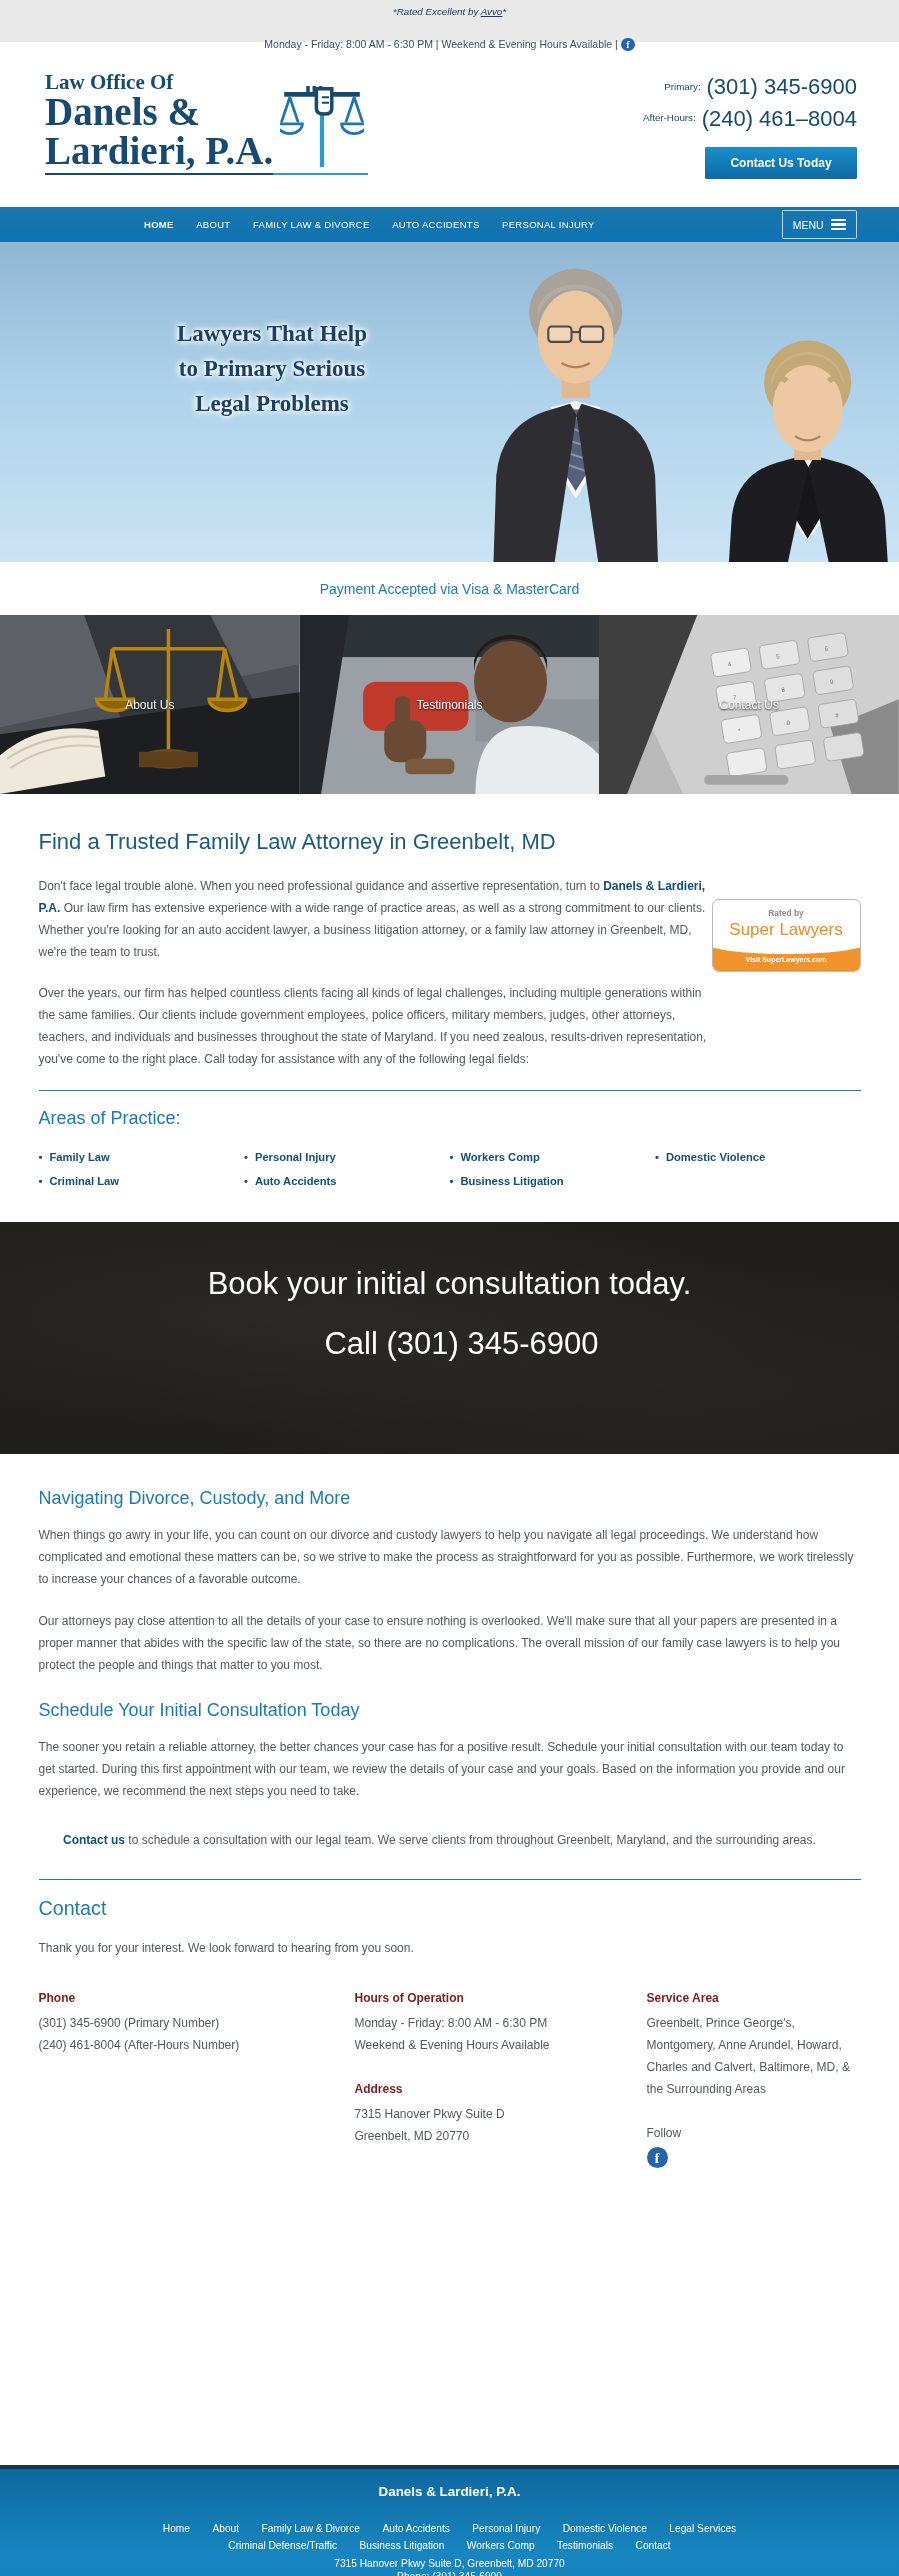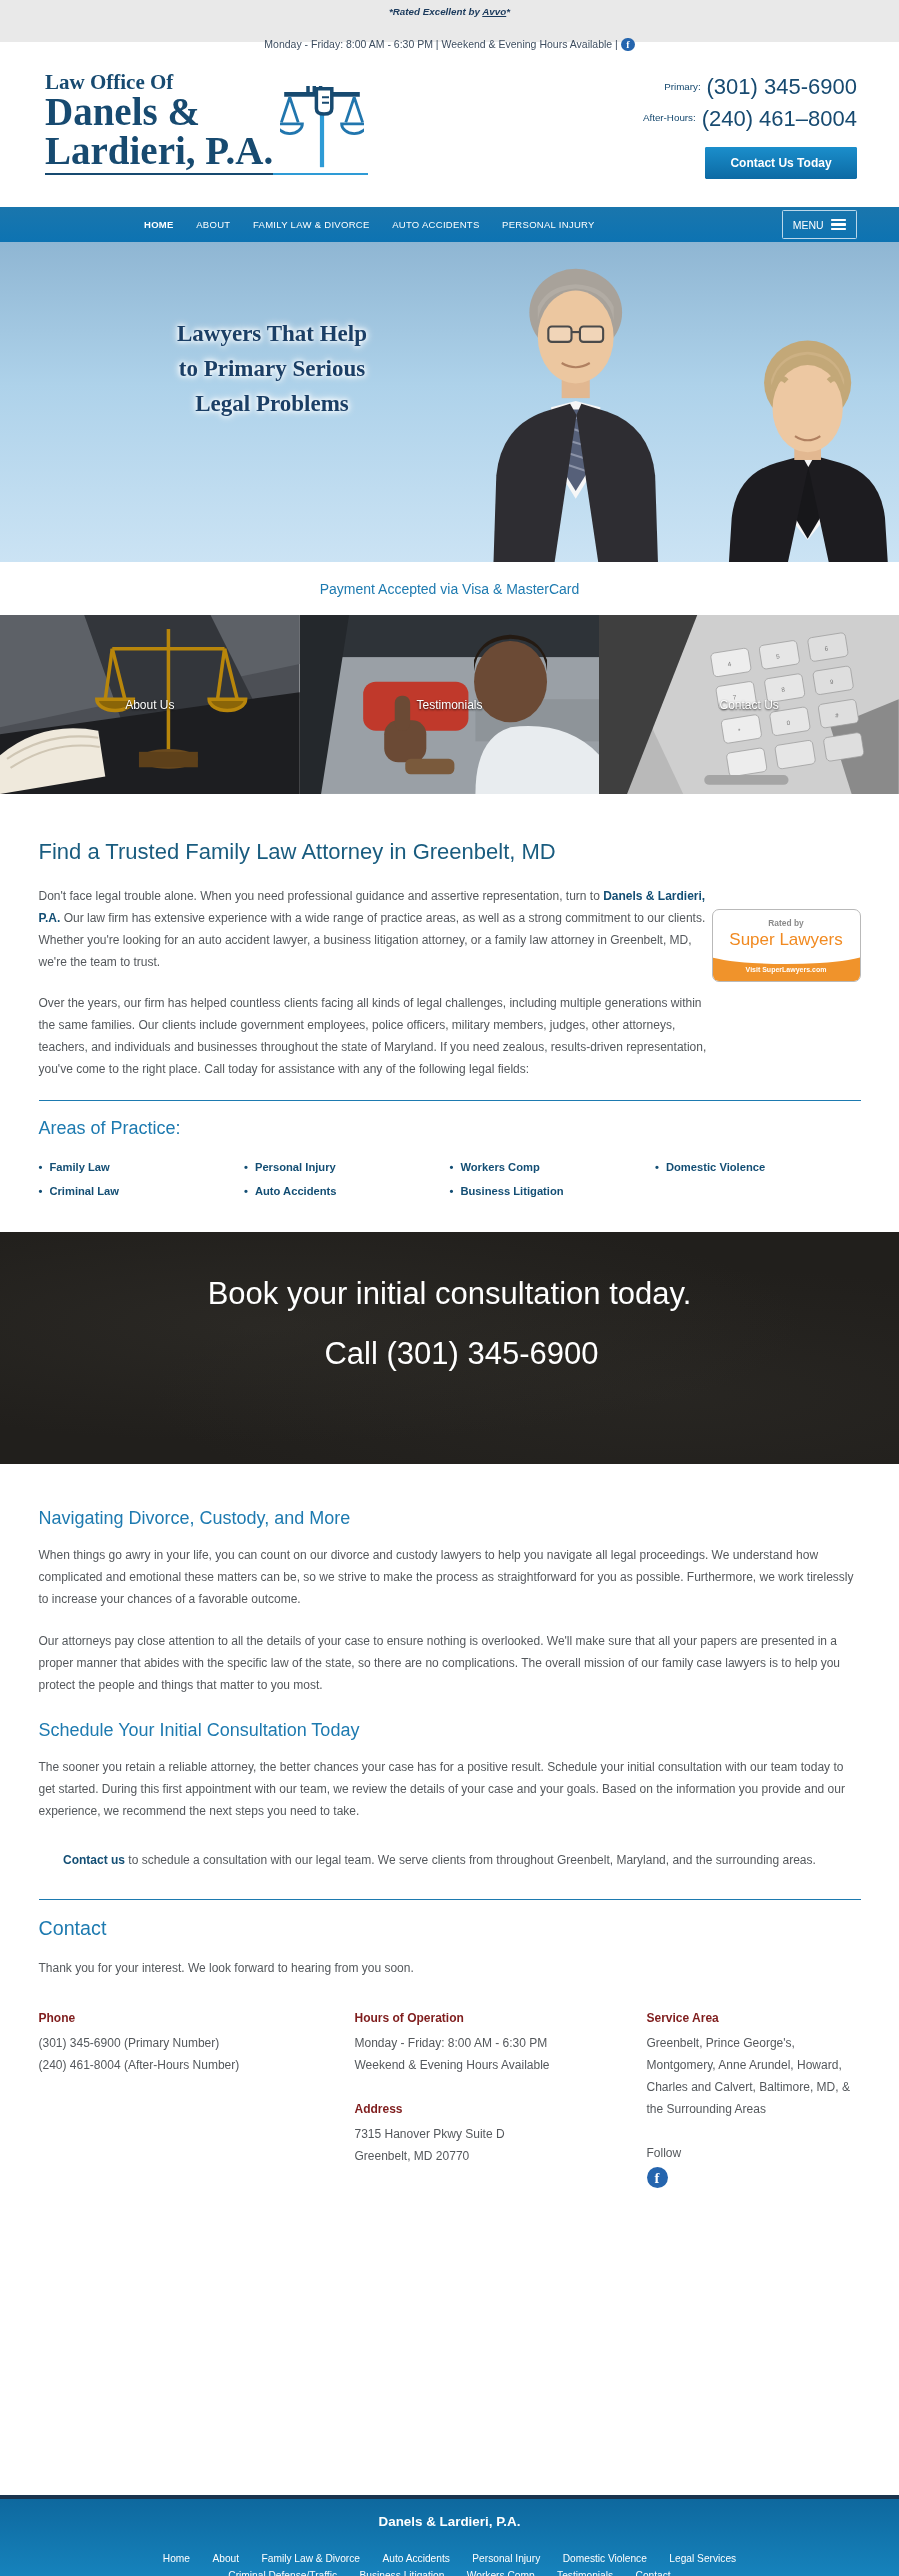--- a/index.html
+++ b/index.html
@@ -1,21 +1,21 @@
 <!DOCTYPE html>
 <html style="font-size:11.2px"><head>
 <meta charset="utf-8">
 <style>
   * { margin:0; padding:0; box-sizing:border-box; }
   html,body { width:899px; background:#fff; font-family:"Liberation Sans",sans-serif; }
   a { text-decoration:none; color:inherit; cursor:pointer; }
 
   
   .topbar { height:42px; background:#e9e9e9; text-align:center; padding-top:5.6px; }
-  .topbar-rated { font-size:9.8px; font-weight:bold; font-style:italic; color:#1b3a5c; }
+  .topbar-rated { font-size:9.8px; font-weight:normal; font-style:italic; color:#1b3a5c; }
   .topbar-rated a { text-decoration:underline; }
   .topbar-hours { margin-top:21px; font-size:10.5px; color:#3d4d5f; display:flex; justify-content:center; align-items:center; gap:3.5px; }
   .fb-icon { display:inline-flex; width:13.4px; height:13.4px; border-radius:50%; background:#2565ae; color:#fff;
              font-family:"Liberation Serif",serif; font-weight:bold; font-size:9.8px; align-items:center; justify-content:center; }
 
   
   header { height:165px; background:#fff; display:flex; justify-content:space-between; padding:0 42px 0 45px; }
   .logo { display:flex; align-items:flex-end; margin-top:21px; height:112px; }
   .logo-text { font-family:"Liberation Serif","DejaVu Serif",serif; color:#174a70; font-weight:bold; border-bottom:2.8px solid #174a70; padding-bottom:2.8px; }
   .logo-text .l1 { font-size:21px; line-height:21px; }
@@ -48,21 +48,21 @@
   .payment { height:53px; background:#fff; display:flex; align-items:center; justify-content:center; color:#1d7ab0; font-size:14px; }
 
   
   .cards { display:flex; height:179px; }
   .card { position:relative; width:300px; overflow:hidden; display:block; }
   .card svg { position:absolute; inset:0; }
   .card-label { position:absolute; top:50%; left:0; right:0; transform:translateY(-50%); text-align:center;
                 color:#fff; font-size:12px; text-shadow:0 0.7px 2.1px rgba(0,0,0,.8); z-index:2; }
 
   
-  .container { width:822px; margin:10px auto; }
+  .container { width:822px; margin:0 auto; }
   .intro { position:relative; padding-top:35px; }
   h1 { font-size:22px; font-weight:400; color:#195c7f; margin-bottom:19.7px; }
   .h2 { font-size:18px; font-weight:400; color:#1d7ab0; margin-bottom:15.5px; }
   p.body { font-size:12px; color:#54585c; line-height:22px; margin-bottom:19.7px; }
   .narrow { width:671px; }
   .divider { border:none; border-top:1.4px solid #1d7ab0; margin:18px 0 17px; }
 
   
   .sl-badge { position:absolute; right:0; top:105px; width:149px; height:73px; background:#fff; border:1.4px solid #b9b9b9;
               border-radius:7px; overflow:hidden; text-align:center; }

